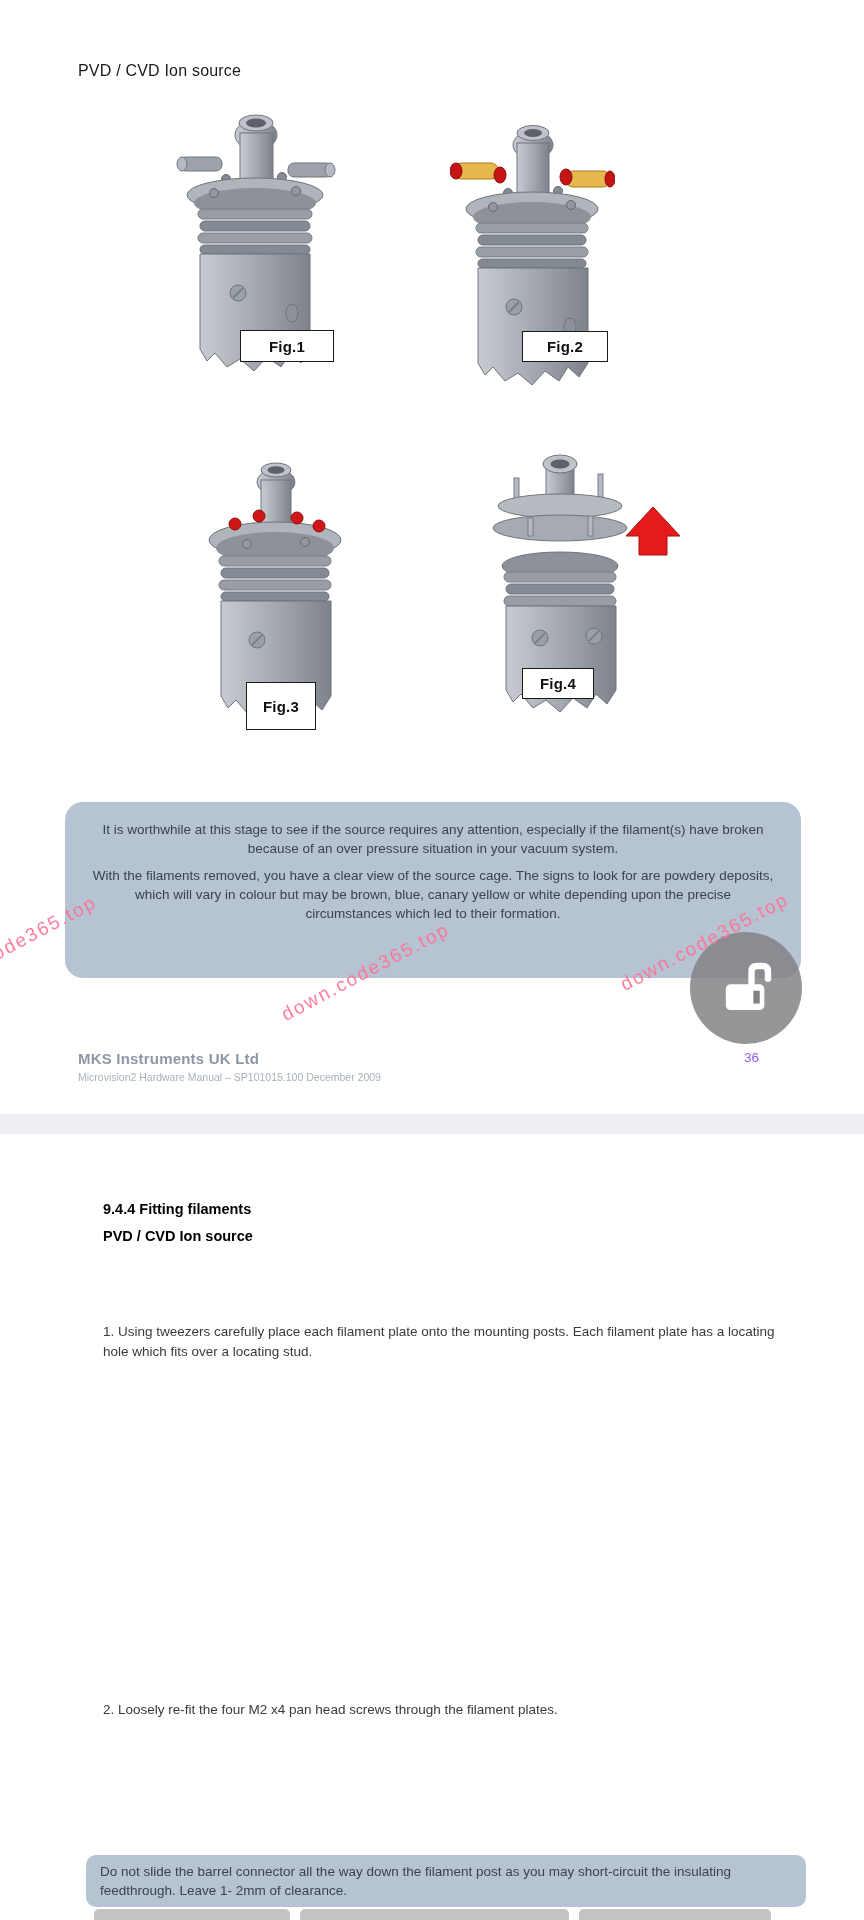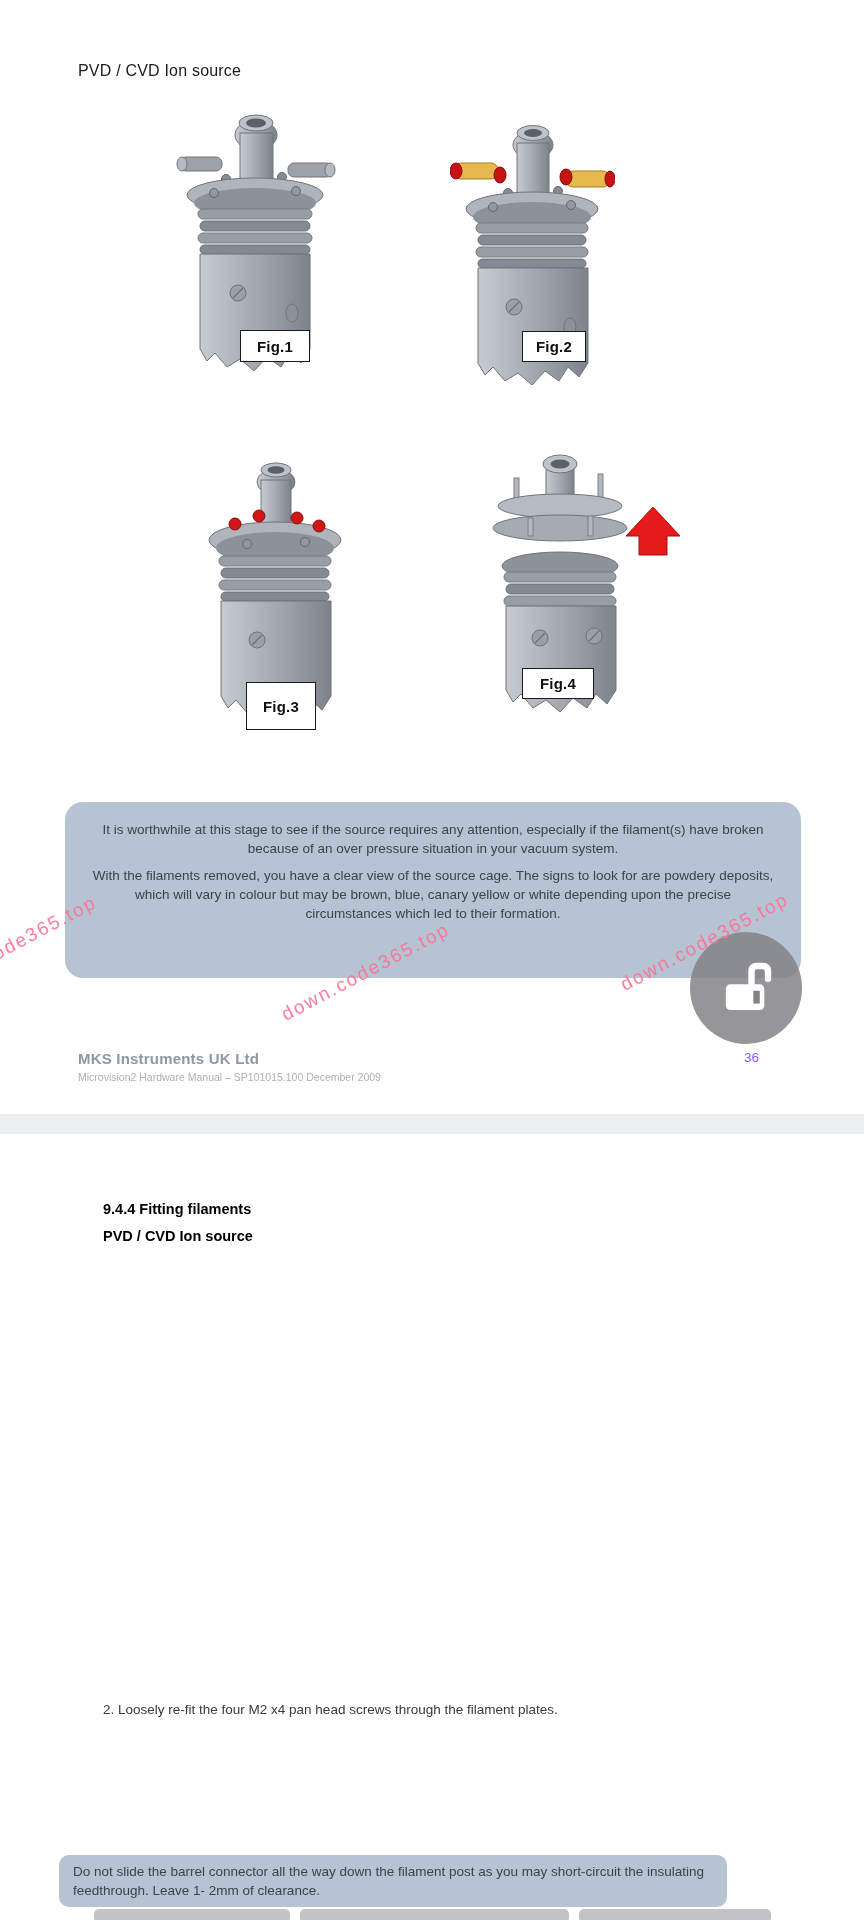--- a/index.html
+++ b/index.html
@@ -24,21 +24,21 @@
     display:flex; align-items:center; justify-content:center;
     font-weight:bold; font-size:15px; color:#111; letter-spacing:.2px;
   }
 
   .note-box {
     position:absolute; background:#b5c3d2; border-radius:18px;
     color:#3d424e; font-size:13.5px; line-height:1.38;
   }
   #note-1 { left:65px; top:802px; width:736px; height:176px; padding:19px 26px; text-align:center; }
   #note-1 p + p { margin-top:9px; }
-  #note-2 { left:59px; top:1855px; width:668px; height:52px; border-radius:10px; padding:8px 14px; text-align:left; }
+  #note-2 { left:86px; top:1855px; width:720px; height:52px; border-radius:10px; padding:8px 14px; text-align:left; }
 
   .footer-company { position:absolute; left:78px; top:1050px; font-size:15px; font-weight:bold; color:#8d98a4; letter-spacing:.2px; }
   .footer-manual  { position:absolute; left:78px; top:1071px; font-size:10.5px; color:#a9b1ba; }
   .footer-pageno  { position:absolute; left:744px; top:1050px; font-size:13.5px; color:#8b5cf6; }
 
   .watermark {
     position:absolute; color:#ff7296; opacity:.92; font-size:19px; letter-spacing:2px;
     white-space:nowrap; transform:rotate(-28deg); transform-origin:left center;
     z-index:30; pointer-events:none;
   }
@@ -98,21 +98,21 @@
     <circle cx="126" cy="88" r="4.5" fill="#9398a0" stroke="#63676e"></circle>
     <rect x="28" y="106" width="114" height="10" rx="5" fill="#989da6" stroke="#777c84"></rect>
     <rect x="30" y="118" width="110" height="10" rx="5" fill="#848a93" stroke="#6d727a"></rect>
     <rect x="28" y="130" width="114" height="10" rx="5" fill="#989da6" stroke="#777c84"></rect>
     <rect x="30" y="142" width="110" height="9" rx="4.5" fill="#848a93" stroke="#6d727a"></rect>
     <path d="M30,151 L140,151 L140,246 L131,260 L120,250 L111,264 L97,254 L84,268 L70,256 L57,264 L45,250 L37,258 L30,246 Z" fill="url(#cyl)" stroke="#6f747c"></path>
     <circle cx="68" cy="190" r="8" fill="#9aa0a8" stroke="#6f747c"></circle>
     <line x1="63" y1="195" x2="73" y2="185" stroke="#6f747c" stroke-width="1.5"></line>
     <ellipse cx="122" cy="210" rx="6" ry="9" fill="#8d929a" stroke="#6f747c"></ellipse>
   </svg>
-  <div class="fig-label" style="left:240px;top:330px;width:70px;height:32px">
+  <div class="fig-label" style="left:240px;top:330px;width:94px;height:32px">
     <span>Fig.1</span>
   </div>
 
   <svg class="figure-svg" style="left:450px;top:115px" width="165" height="292" viewBox="0 0 165 292">
     <ellipse cx="83" cy="30" rx="20" ry="14" fill="url(#cyl)" stroke="#6f747c"></ellipse>
     <rect x="67" y="28" width="32" height="52" fill="url(#cyl)" stroke="#6f747c"></rect>
     <ellipse cx="83" cy="18" rx="16" ry="7.5" fill="#bfc3c9" stroke="#6f747c"></ellipse>
     <ellipse cx="83" cy="18" rx="9" ry="4" fill="#5c6067"></ellipse>
     <rect x="4" y="48" width="44" height="16" rx="7" fill="#e7b84d" stroke="#a87d1e"></rect>
     <ellipse cx="6" cy="56" rx="6" ry="8" fill="#c41414" stroke="#8c0e0e"></ellipse>
@@ -128,21 +128,21 @@
     <circle cx="121" cy="90" r="4.5" fill="#9398a0" stroke="#63676e"></circle>
     <rect x="26" y="108" width="112" height="10" rx="5" fill="#989da6" stroke="#777c84"></rect>
     <rect x="28" y="120" width="108" height="10" rx="5" fill="#848a93" stroke="#6d727a"></rect>
     <rect x="26" y="132" width="112" height="10" rx="5" fill="#989da6" stroke="#777c84"></rect>
     <rect x="28" y="144" width="108" height="9" rx="4.5" fill="#848a93" stroke="#6d727a"></rect>
     <path d="M28,153 L138,153 L138,248 L129,262 L118,252 L109,266 L95,256 L82,270 L68,258 L55,266 L43,252 L35,260 L28,248 Z" fill="url(#cyl)" stroke="#6f747c"></path>
     <circle cx="64" cy="192" r="8" fill="#9aa0a8" stroke="#6f747c"></circle>
     <line x1="59" y1="197" x2="69" y2="187" stroke="#6f747c" stroke-width="1.5"></line>
     <ellipse cx="120" cy="212" rx="6" ry="9" fill="#8d929a" stroke="#6f747c"></ellipse>
   </svg>
-  <div class="fig-label" style="left:522px;top:331px;width:64px;height:31px">
+  <div class="fig-label" style="left:522px;top:331px;width:86px;height:31px">
     <span>Fig.2</span>
   </div>
 
   <svg class="figure-svg" style="left:193px;top:452px" width="165" height="288" viewBox="0 0 165 288">
     <ellipse cx="83" cy="30" rx="19" ry="13" fill="url(#cyl)" stroke="#6f747c"></ellipse>
     <rect x="68" y="28" width="30" height="48" fill="url(#cyl)" stroke="#6f747c"></rect>
     <ellipse cx="83" cy="18" rx="15" ry="7" fill="#bfc3c9" stroke="#6f747c"></ellipse>
     <ellipse cx="83" cy="18" rx="8.5" ry="3.8" fill="#5c6067"></ellipse>
     <ellipse cx="82" cy="88" rx="66" ry="18" fill="#b0b5bc" stroke="#6f747c"></ellipse>
     <ellipse cx="82" cy="96" rx="59" ry="16" fill="#8d929a"></ellipse>
@@ -212,20 +212,21 @@
 <div class="watermark" id="wm-right">down.code365.top</div>
 
 <div id="page-sep"></div>
 
 <div class="page" id="page-2">
 
   <div class="h-bold" id="h-section">9.4.4 Fitting filaments</div>
   <div class="h-bold" id="h-subsection">PVD / CVD Ion source</div>
 
 
+  <div class="body-text" id="step-1">1.  Using tweezers carefully place each filament plate onto the mounting posts. Each filament plate has a locating hole which fits over a locating stud.</div>
 
   <div class="body-text" id="step-2">2.  Loosely re-fit the four M2 x4 pan head screws through the filament plates.</div>
 </div>
 
 <div class="note-box" id="note-2">
   <span>Do not slide the barrel connector all the way down the filament post as you may short-circuit the insulating feedthrough. Leave 1- 2mm of clearance.</span>
 </div>
 
 <div class="bottom-bar" id="bar-1"></div>
 <div class="bottom-bar" id="bar-2"></div>

